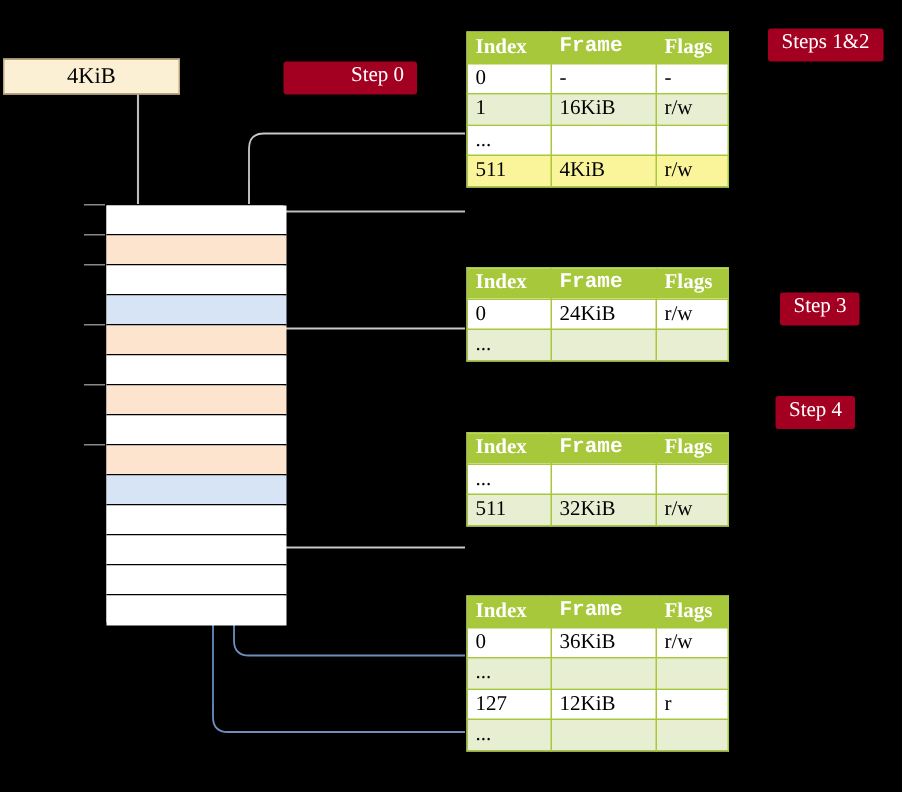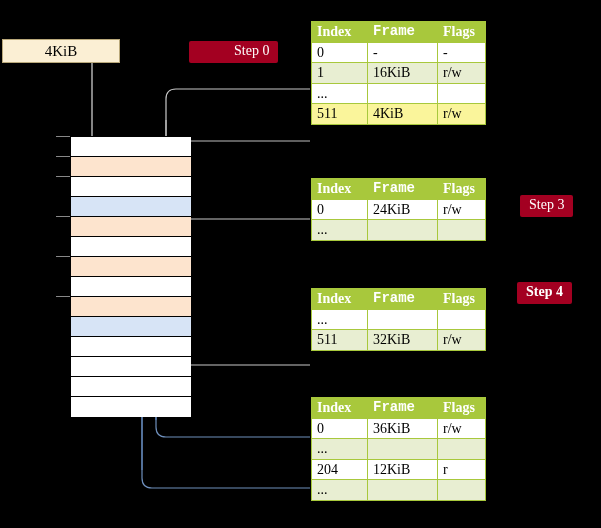--- a/index.html
+++ b/index.html
@@ -278,35 +278,38 @@
         <td>0</td>
         <td>36KiB</td>
         <td>r/w</td>
       </tr>
       <tr class="even">
         <td>...</td>
         <td></td>
         <td></td>
       </tr>
       <tr class="odd">
-        <td>204</td>
+        <td>127</td>
         <td>12KiB</td>
         <td>r</td>
       </tr>
       <tr class="even">
         <td>...</td>
         <td></td>
         <td></td>
       </tr>
     </tbody>
   </table>
 
   <div class="badge" style="left:189px; top:41px;padding-left:45px;">
     <span>Step 0</span>
   </div>
+  <div class="badge" style="left:512px; top:19px;">
+    <span>Steps 1&amp;2</span>
+  </div>
   <div class="badge" style="left:520px; top:159px;margin-top:36px;">
     <span>Step 3</span>
   </div>
-  <div class="badge" style="left:517px; top:282px;font-weight:bold;">
+  <div class="badge" style="left:517px; top:264px;">
     <span>Step 4</span>
   </div>
 
 </div>
 
 </body></html>

